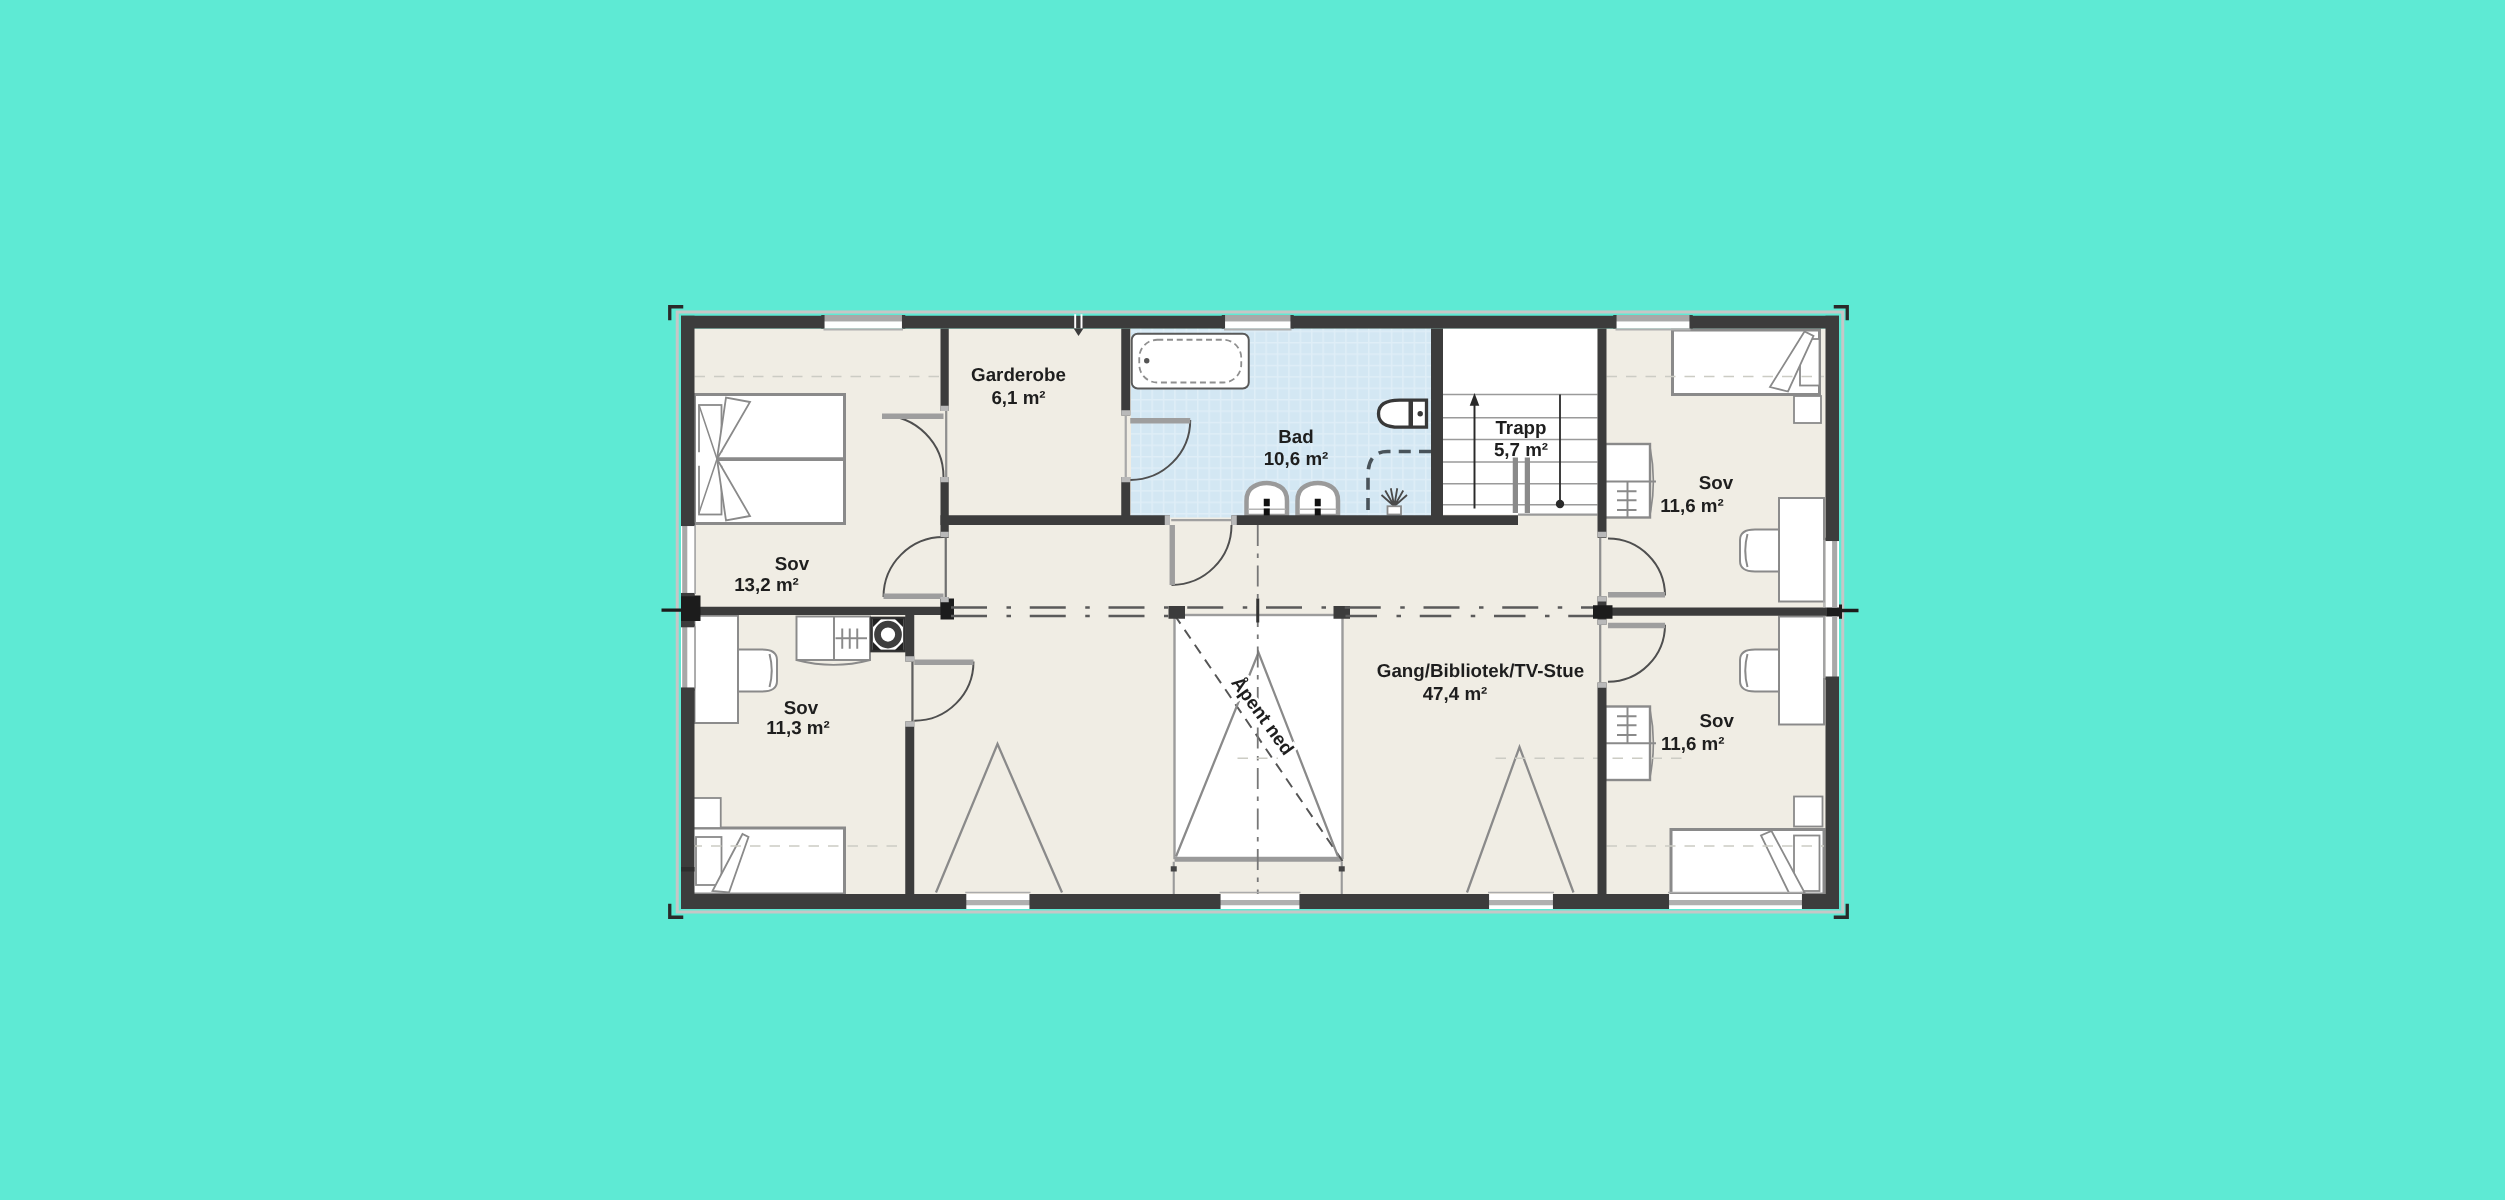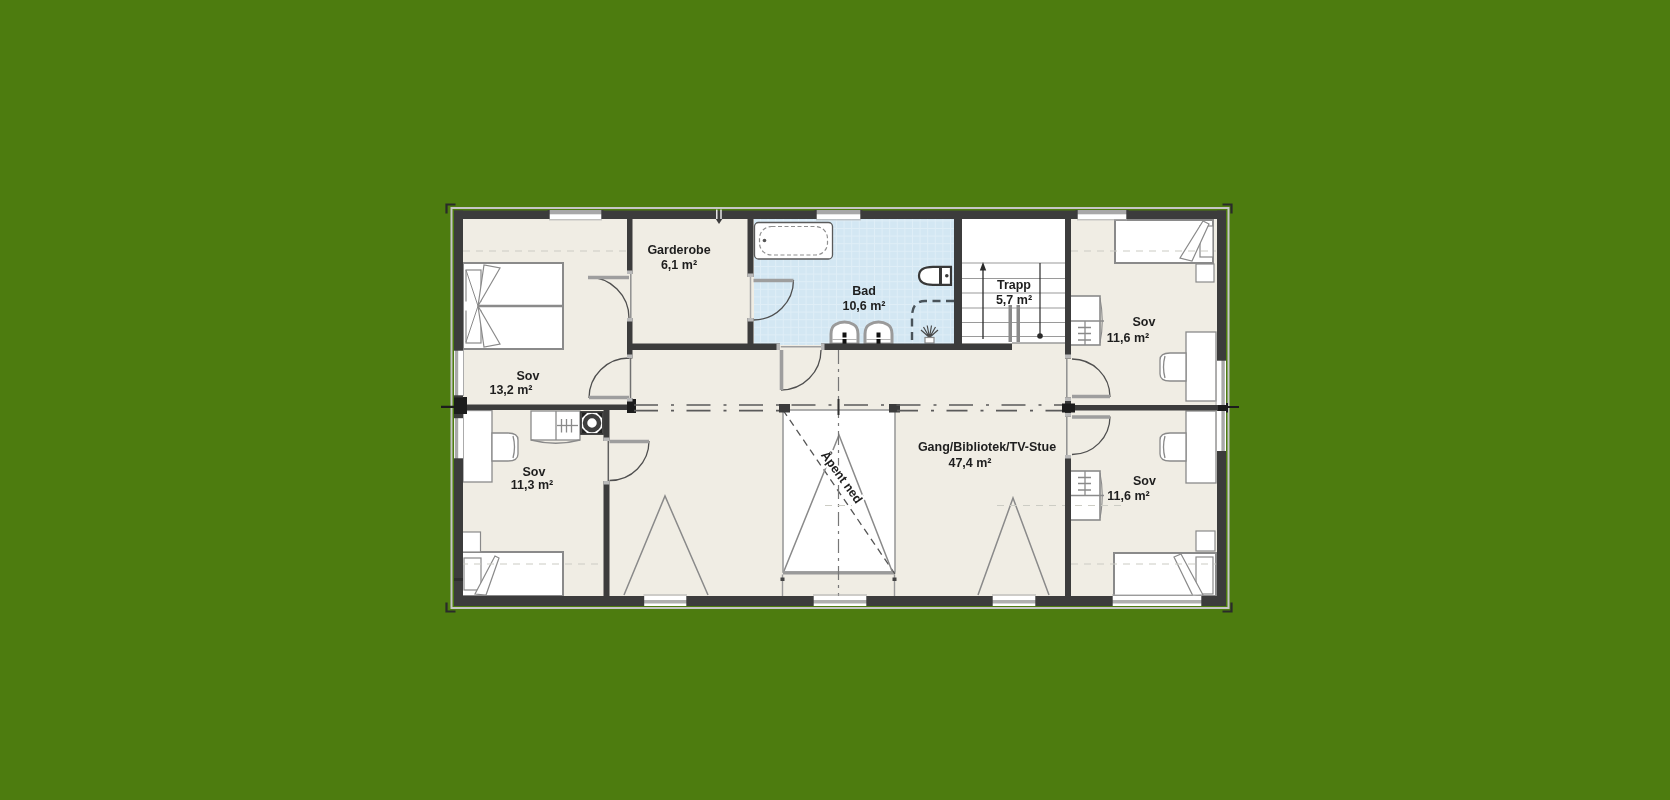--- a/index.html
+++ b/index.html
@@ -1,16 +1,16 @@
 <!DOCTYPE html>
 <html><head>
 <meta charset="utf-8">
 <style>
   html,body{margin:0;padding:0;background:#ffffff;}
-  #page{width:1670px;height:800px;position:relative;background:#4d7c0f;overflow:hidden;}
+  #page{width:1670px;height:800px;position:relative;background:#5eead4;overflow:hidden;}
   svg{display:block;}
   text{font-family:"Liberation Sans", sans-serif;font-weight:bold;fill:#1e1e1e;}
 </style>
 </head>
 <body>
 <div id="page">
 <svg width="1670" height="800" viewBox="0 0 1670 800">
 <defs>
   <pattern id="tile" width="7.6" height="7.6" patternUnits="userSpaceOnUse">
     <rect width="7.6" height="7.6" fill="#d3e7f3"></rect>

